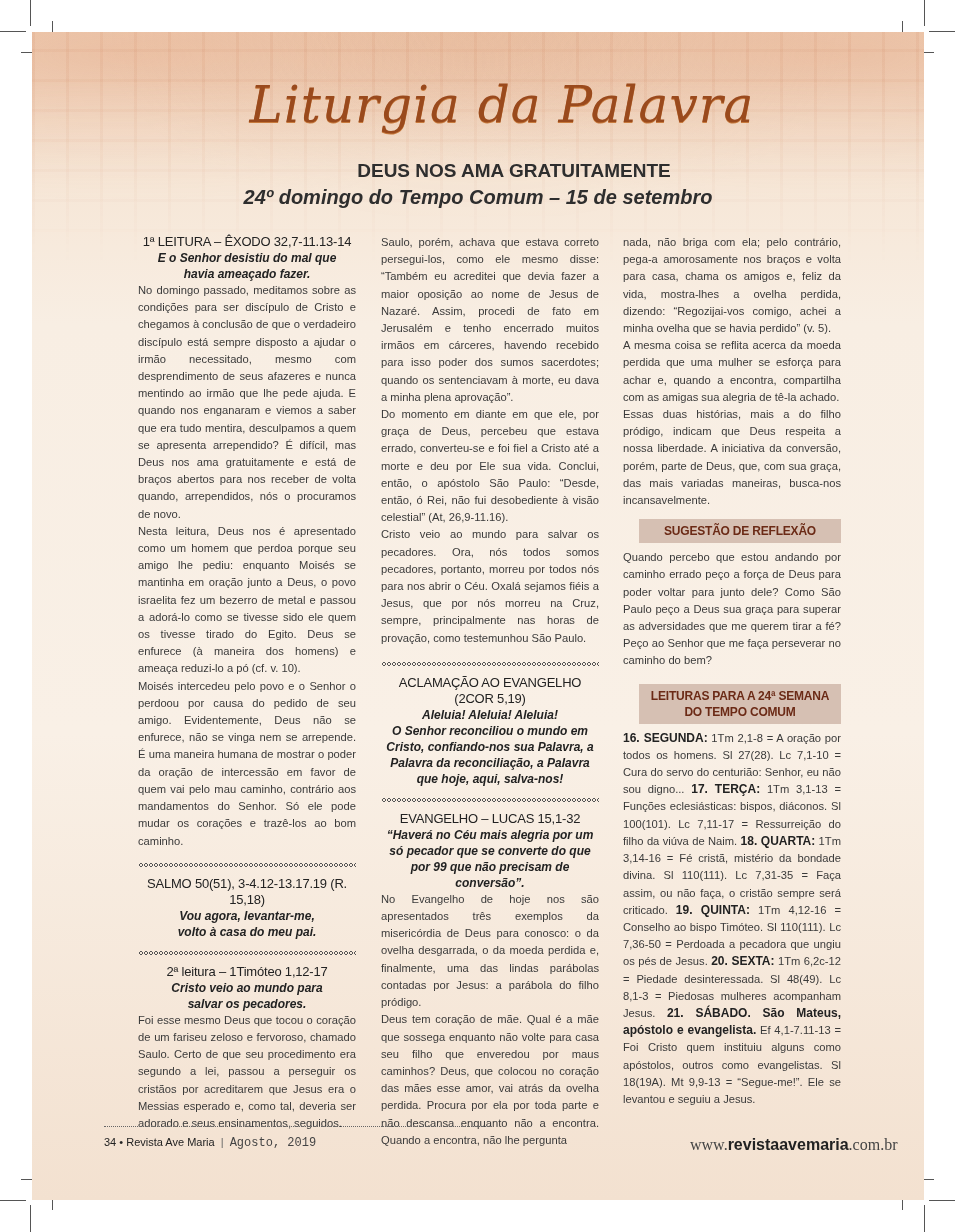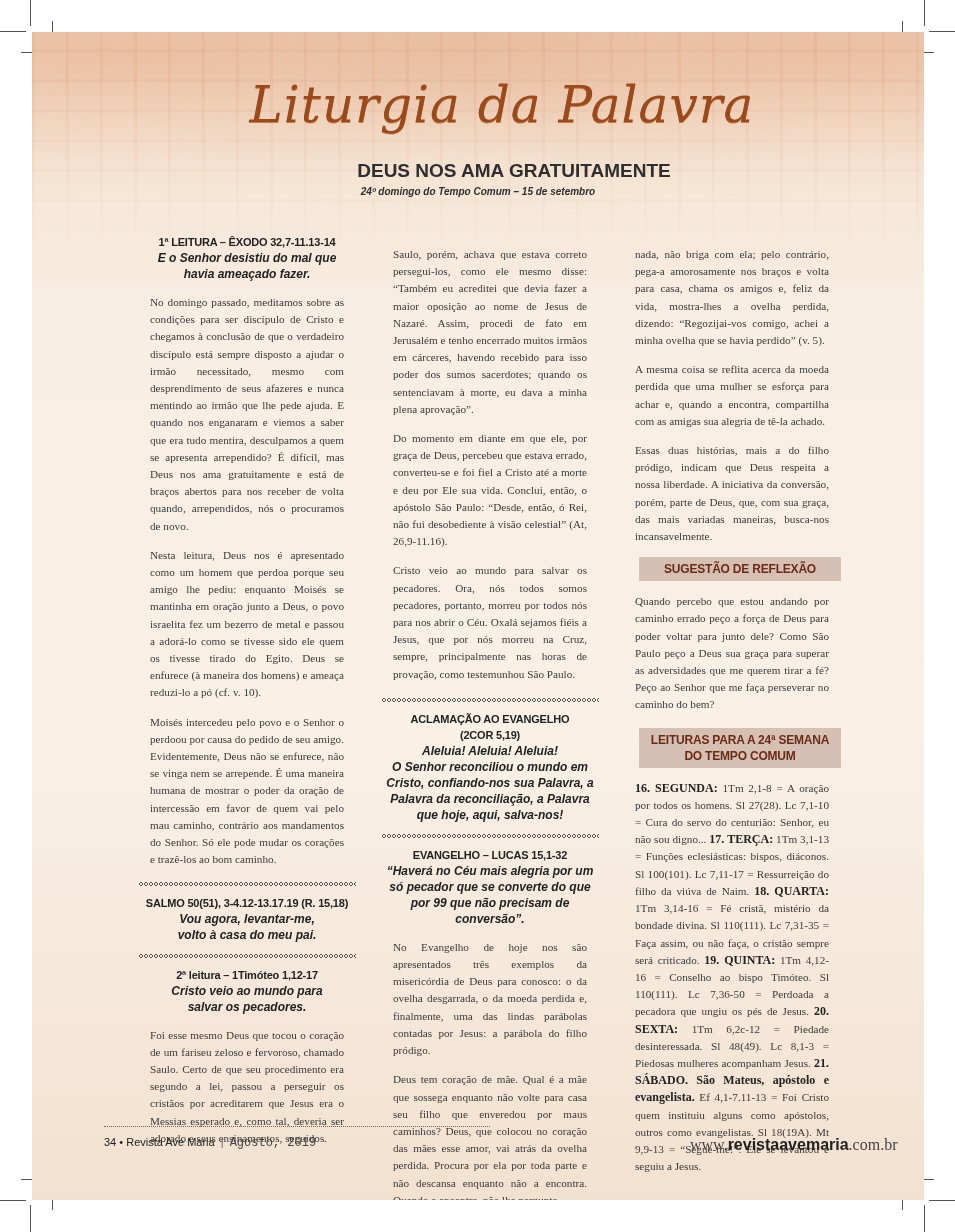--- a/index.html
+++ b/index.html
@@ -31,34 +31,34 @@
     color:#9a4a1d; letter-spacing:1px;
     text-shadow: 0 1px 0 #c77a3d;
     padding-left: 24px;
   }
   .subtitle {
     position:absolute; left:18px; width:928px; top:128px; text-align:center;
     font-family:"Liberation Sans", sans-serif; font-weight:bold; font-size:19px; color:#2e2e2e;
   }
   .subsubtitle {
     position:absolute; left:0; width:892px; top:154px; text-align:center;
-    font-family:"Liberation Sans", sans-serif; font-weight:bold; font-style:italic; font-size:10px; color:#2e2e2e;
+    font-family:"Liberation Sans", sans-serif; font-weight:bold; font-style:italic; font-size:20px; color:#2e2e2e;
   }
 
   .col {
     position:absolute; top:202px; width:218px;
     font-family:"Liberation Sans", sans-serif; font-size:11.2px; line-height:17.2px; color:#3a3a3a;
     text-align:justify;
   }
   .col1 { left:106px; }
   .col2 { left:349px; }
   .col3 { left:591px; }
-  .col p { margin:12px;font-family:Liberation Serif, serif; }
+  .col p { margin:0; }
   .head {
-    text-align:center; font-weight:bold; font-size:11px; line-height:16px; color:#222;
+    text-align:center; font-weight:normal; font-size:13px; line-height:16px; color:#222;
     letter-spacing:-0.2px;
   }
   .headsub {
     text-align:center; font-weight:bold; font-style:italic; font-size:12px; line-height:16px; color:#222;
   }
   .sep {
     height:6px; margin:9px 0 8px 0;
     background: repeating-radial-gradient(circle at 3px 3px, transparent 0 1.3px, #555 1.3px 2px, transparent 2px 3px);
     background-size:5px 6px;
   }

